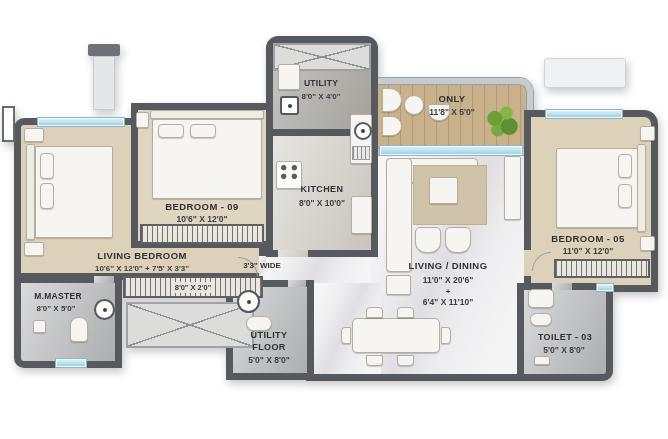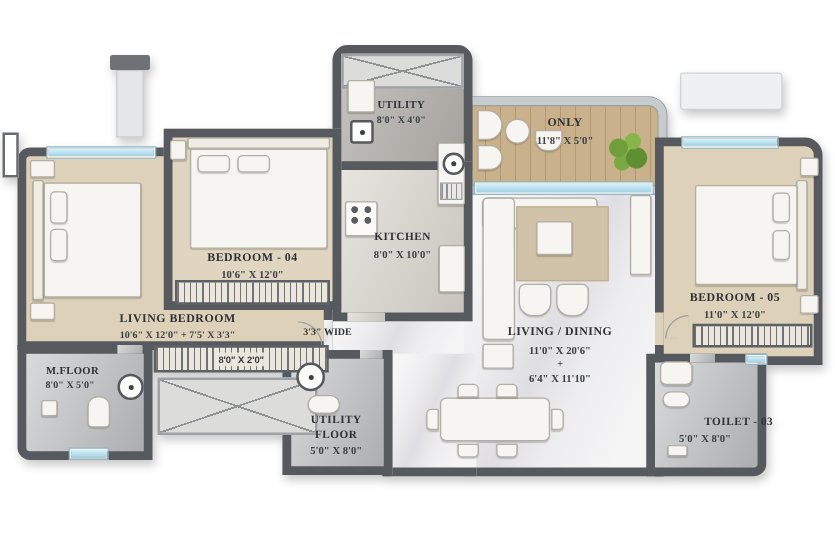--- a/index.html
+++ b/index.html
@@ -37,21 +37,21 @@
   .basin::after{content:"";position:absolute;left:50%;top:50%;width:4px;height:4px;margin:-2px 0 0 -2px;
      background:#3c4043;border-radius:50%;}
   .stove{background:#fbfaf8 radial-gradient(circle at 28% 25%,#5a5e62 2.4px,transparent 3px),
          #fbfaf8 radial-gradient(circle at 72% 25%,#5a5e62 2.4px,transparent 3px);}
   .stove{background-image:radial-gradient(circle at 28% 22%,#5a5e62 2.4px,transparent 3px),
     radial-gradient(circle at 72% 22%,#5a5e62 2.4px,transparent 3px),
     radial-gradient(circle at 28% 55%,#5a5e62 2.4px,transparent 3px),
     radial-gradient(circle at 72% 55%,#5a5e62 2.4px,transparent 3px);background-color:#fbfaf8;}
   .grill{background:repeating-linear-gradient(90deg,#8d9194 0 1px,#e9e8e6 1px 4px);border:1px solid #9a9ea1;}
   .lbl{position:absolute;transform:translate(-50%,-50%);white-space:nowrap;text-align:center;
-       color:var(--label-text);font-weight:bold;line-height:1.1;font-family:Liberation Serif, serif;}
+       color:var(--label-text);font-weight:bold;line-height:1.1;}
   .n95{font-size:9.5px;letter-spacing:.4px;}
   .n9{font-size:9px;letter-spacing:.4px;}
   .n85{font-size:8.5px;letter-spacing:.3px;}
   .d85{font-size:8.5px;font-weight:600;color:#3a3e42;}
   .d8{font-size:8px;font-weight:600;color:#3a3e42;}
   .chip{font-size:7.5px;font-weight:600;color:#34383c;background:rgba(236,231,220,.92);padding:0 3px;line-height:11px;}
   .arc{position:absolute;box-sizing:border-box;border-top:1px solid #9aa0a5;border-right:1px solid #9aa0a5;
        border-radius:0 100% 0 0;}
   .plant{position:absolute;background:
     radial-gradient(circle at 30% 40%,#6f9e3b 0 7px,transparent 8px),
@@ -170,33 +170,33 @@
     <div class="abs" style="left:88px;top:44px;width:32px;height:12px;background:#6e7276;border-radius:2px;"></div>
     <div class="abs" style="left:93px;top:56px;width:22px;height:54px;background:#e4e6e7;border:1px solid #c8cccd;"></div>
     <div class="abs" style="left:2px;top:106px;width:13px;height:36px;background:#fff;border:2px solid #686c70;"></div>
 
     <div class="lbl n85" style="left:321px;top:84px;">UTILITY</div>
     <div class="lbl d8" style="left:321px;top:97px;">8'0" X 4'0"</div>
     <div class="lbl n95" style="left:452px;top:99px;">ONLY</div>
     <div class="lbl d85" style="left:452px;top:113px;">11'8" X 5'0"</div>
     <div class="lbl n9" style="left:322px;top:190px;">KITCHEN</div>
     <div class="lbl d85" style="left:322px;top:204px;">8'0" X 10'0"</div>
-    <div class="lbl n95" style="left:202px;top:207px;">BEDROOM - 04</div>
+    <div class="lbl n95" style="left:202px;top:207px;">BEDROOM - 09</div>
     <div class="lbl d85" style="left:202px;top:220px;">10'6" X 12'0"</div>
     <div class="lbl n95" style="left:142px;top:256px;">LIVING BEDROOM</div>
     <div class="lbl d8" style="left:142px;top:269px;">10'6" X 12'0" + 7'5' X 3'3"</div>
-    <div class="lbl n85" style="left:58px;top:297px;">M.FLOOR</div>
+    <div class="lbl n85" style="left:58px;top:297px;">M.MASTER</div>
     <div class="lbl d8" style="left:56px;top:309px;">8'0" X 5'0"</div>
     <div class="lbl d8" style="left:262px;top:266px;font-weight:bold;color:var(--label-text);">3'3" WIDE</div>
     <div class="lbl n9" style="left:269px;top:336px;">UTILITY</div>
     <div class="lbl n9" style="left:269px;top:348px;">FLOOR</div>
     <div class="lbl d85" style="left:269px;top:361px;">5'0" X 8'0"</div>
     <div class="lbl n95" style="left:448px;top:266px;">LIVING / DINING</div>
     <div class="lbl d85" style="left:448px;top:281px;">11'0" X 20'6"</div>
     <div class="lbl d8" style="left:448px;top:292px;">+</div>
     <div class="lbl d85" style="left:448px;top:303px;">6'4" X 11'10"</div>
     <div class="lbl n95" style="left:588px;top:239px;">BEDROOM - 05</div>
     <div class="lbl d85" style="left:588px;top:252px;">11'0" X 12'0"</div>
-    <div class="lbl n9" style="left:591px;top:338px;text-align:center;">TOILET - 03</div>
+    <div class="lbl n9" style="left:565px;top:338px;text-align:center;">TOILET - 03</div>
     <div class="lbl d85" style="left:564px;top:351px;">5'0" X 8'0"</div>
   </div>
 
 </div>
 
 </body></html>

